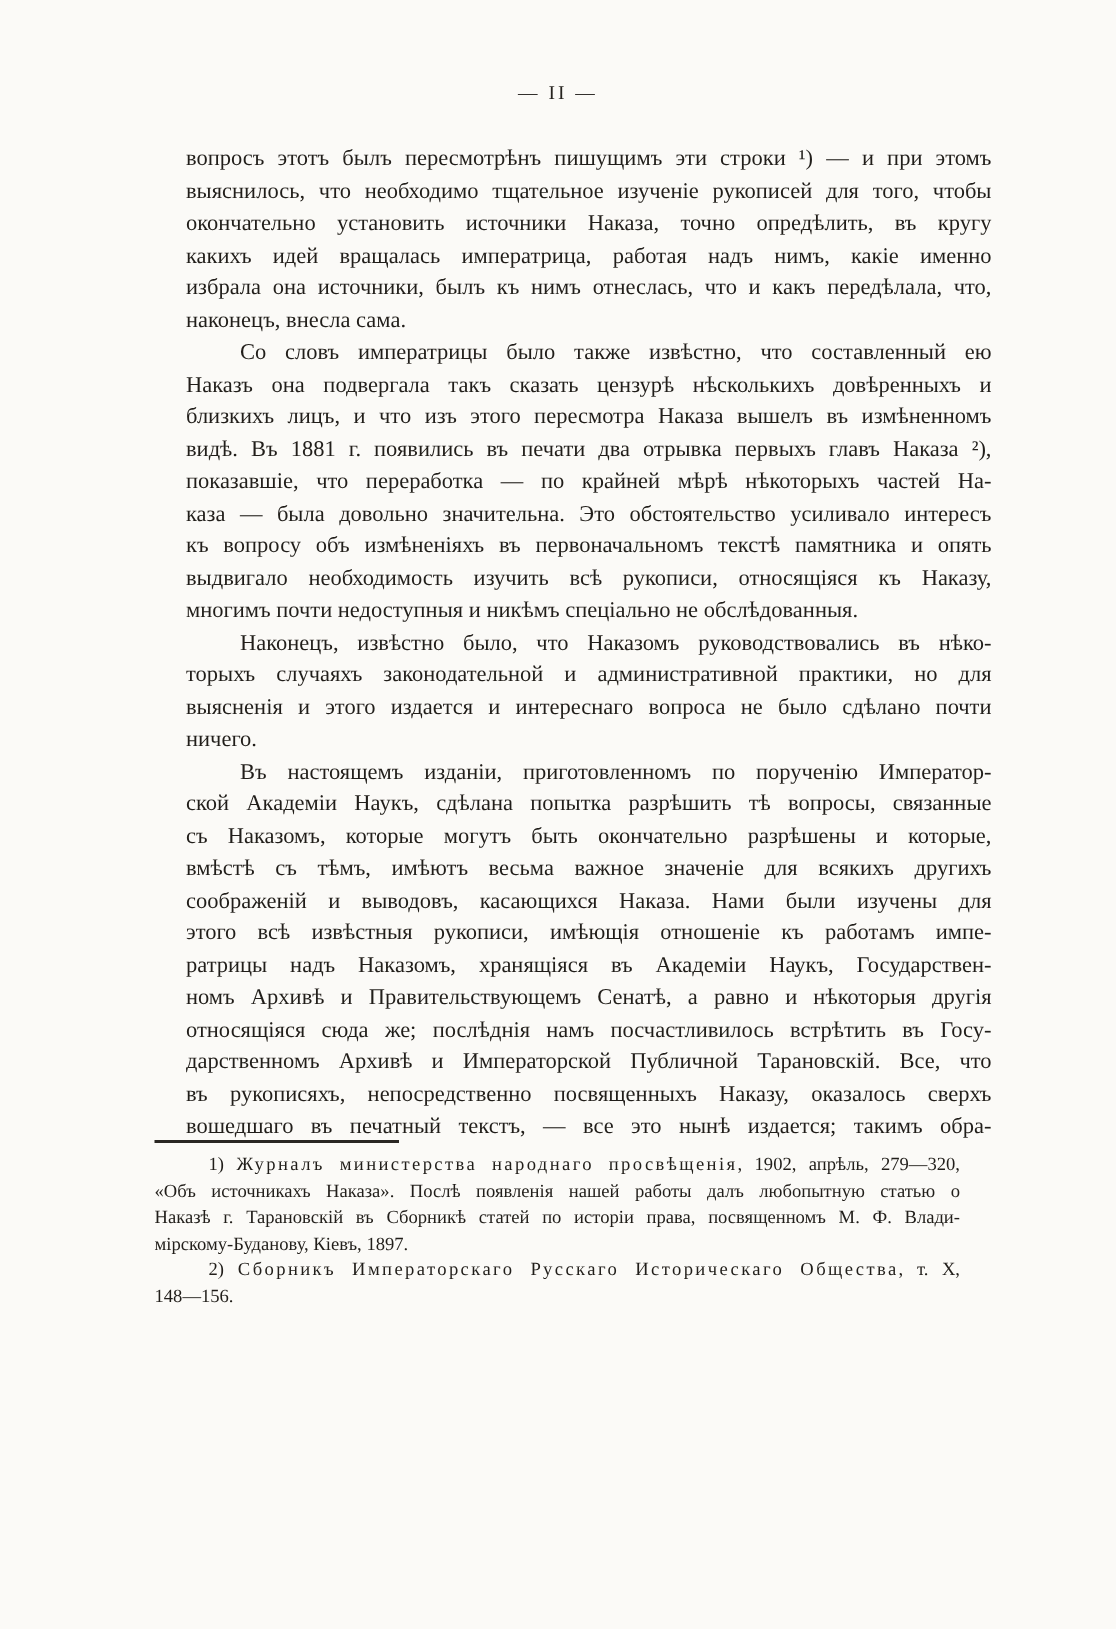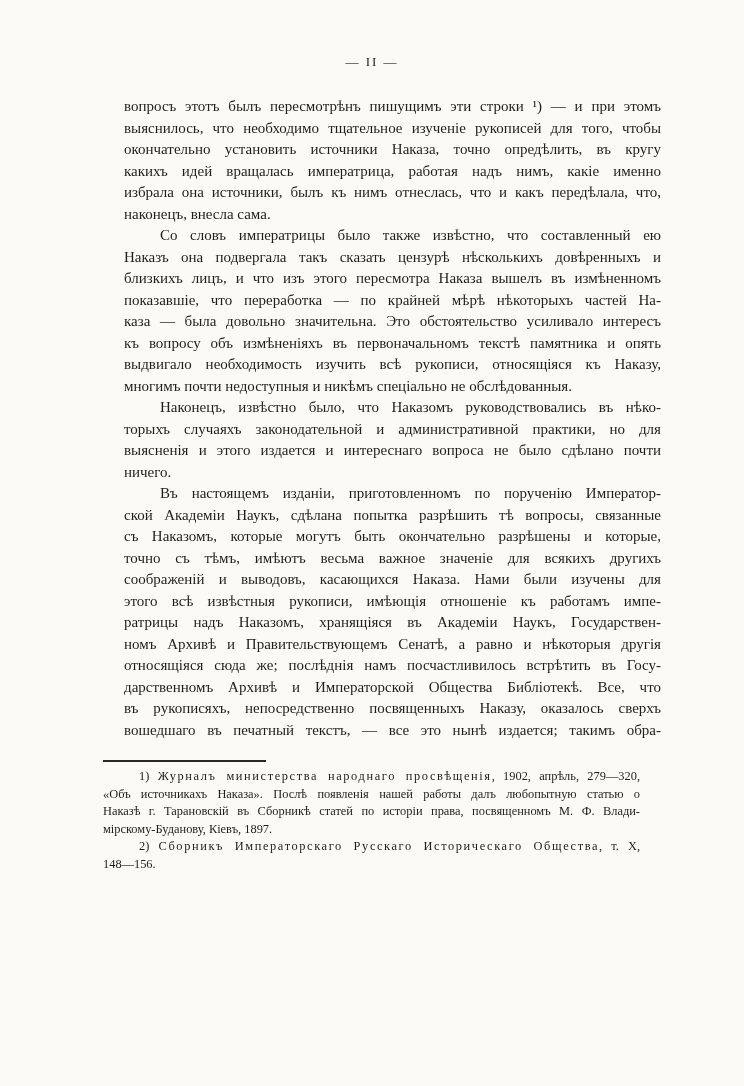--- a/index.html
+++ b/index.html
@@ -88,45 +88,46 @@
       <div class="ln">окончательно установить источники Наказа, точно опредѣлить, въ кругу</div>
       <div class="ln">какихъ идей вращалась императрица, работая надъ нимъ, какіе именно</div>
       <div class="ln">избрала она источники, былъ къ нимъ отнеслась, что и какъ передѣлала, что,</div>
       <div class="ln lastln">наконецъ, внесла сама.</div>
     </div>
 
     <div>
       <div class="ln ind">Со словъ императрицы было также извѣстно, что составленный ею</div>
       <div class="ln">Наказъ она подвергала такъ сказать цензурѣ нѣсколькихъ довѣренныхъ и</div>
       <div class="ln">близкихъ лицъ, и что изъ этого пересмотра Наказа вышелъ въ измѣненномъ</div>
+      <div class="ln">видѣ. Въ 1881 г. появились въ печати два отрывка первыхъ главъ Наказа ²),</div>
       <div class="ln">показавшіе, что переработка — по крайней мѣрѣ нѣкоторыхъ частей На-</div>
       <div class="ln">каза — была довольно значительна. Это обстоятельство усиливало интересъ</div>
       <div class="ln">къ вопросу объ измѣненіяхъ въ первоначальномъ текстѣ памятника и опять</div>
       <div class="ln">выдвигало необходимость изучить всѣ рукописи, относящіяся къ Наказу,</div>
       <div class="ln lastln">многимъ почти недоступныя и никѣмъ спеціально не обслѣдованныя.</div>
     </div>
 
     <div>
       <div class="ln ind">Наконецъ, извѣстно было, что Наказомъ руководствовались въ нѣко-</div>
       <div class="ln">торыхъ случаяхъ законодательной и административной практики, но для</div>
       <div class="ln">выясненія и этого издается и интереснаго вопроса не было сдѣлано почти</div>
       <div class="ln lastln">ничего.</div>
     </div>
 
     <div>
       <div class="ln ind">Въ настоящемъ изданіи, приготовленномъ по порученію Император-</div>
       <div class="ln">ской Академіи Наукъ, сдѣлана попытка разрѣшить тѣ вопросы, связанные</div>
       <div class="ln">съ Наказомъ, которые могутъ быть окончательно разрѣшены и которые,</div>
-      <div class="ln">точно съ тѣмъ, имѣютъ весьма важное значеніе для всякихъ другихъ</div>
+      <div class="ln">вмѣстѣ съ тѣмъ, имѣютъ весьма важное значеніе для всякихъ другихъ</div>
       <div class="ln">соображеній и выводовъ, касающихся Наказа. Нами были изучены для</div>
       <div class="ln">этого всѣ извѣстныя рукописи, имѣющія отношеніе къ работамъ импе-</div>
       <div class="ln">ратрицы надъ Наказомъ, хранящіяся въ Академіи Наукъ, Государствен-</div>
       <div class="ln">номъ Архивѣ и Правительствующемъ Сенатѣ, а равно и нѣкоторыя другія</div>
       <div class="ln">относящіяся сюда же; послѣднія намъ посчастливилось встрѣтить въ Госу-</div>
-      <div class="ln">дарственномъ Архивѣ и Императорской Общества Библіотекѣ. Все, что</div>
+      <div class="ln">дарственномъ Архивѣ и Императорской Публичной Тарановскій. Все, что</div>
       <div class="ln">въ рукописяхъ, непосредственно посвященныхъ Наказу, оказалось сверхъ</div>
       <div class="ln">вошедшаго въ печатный текстъ, — все это нынѣ издается; такимъ обра-</div>
     </div>
 
   </div>
 
   <div class="fn-rule"></div>
 
   <div class="footnotes">
 

